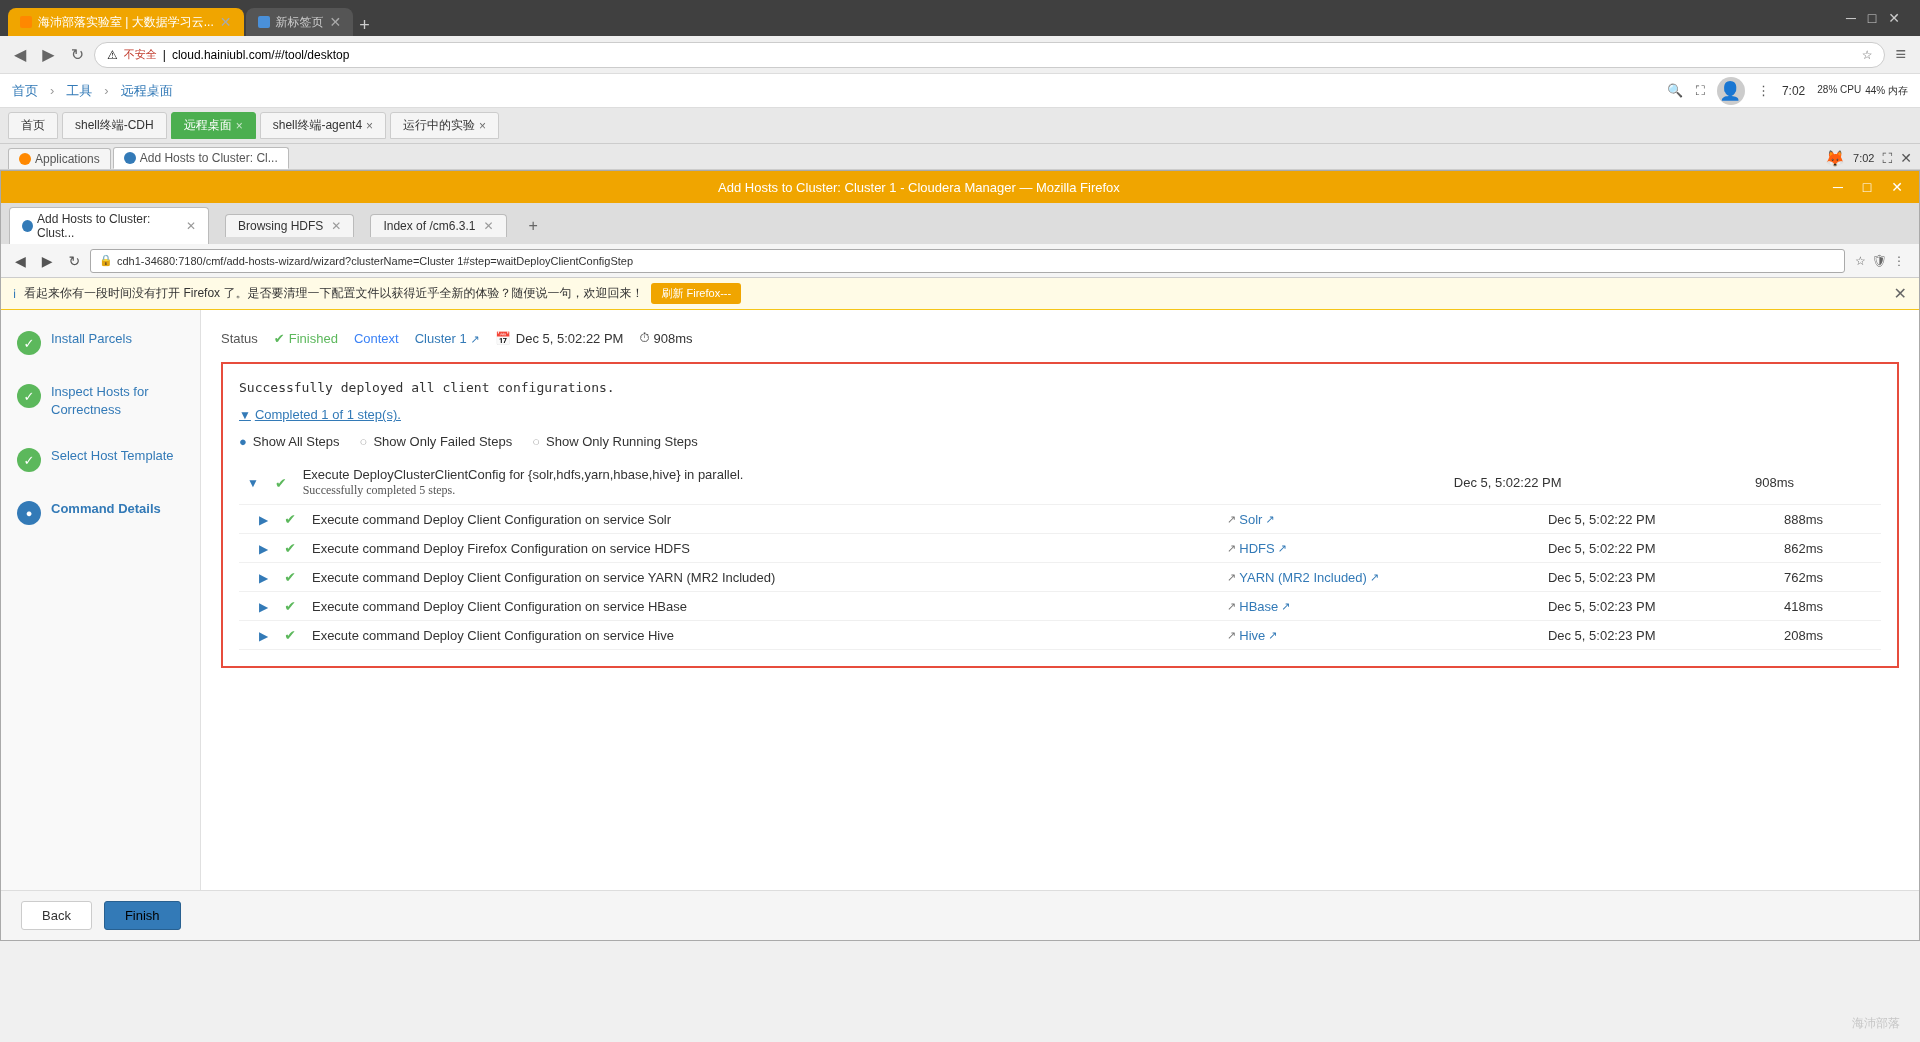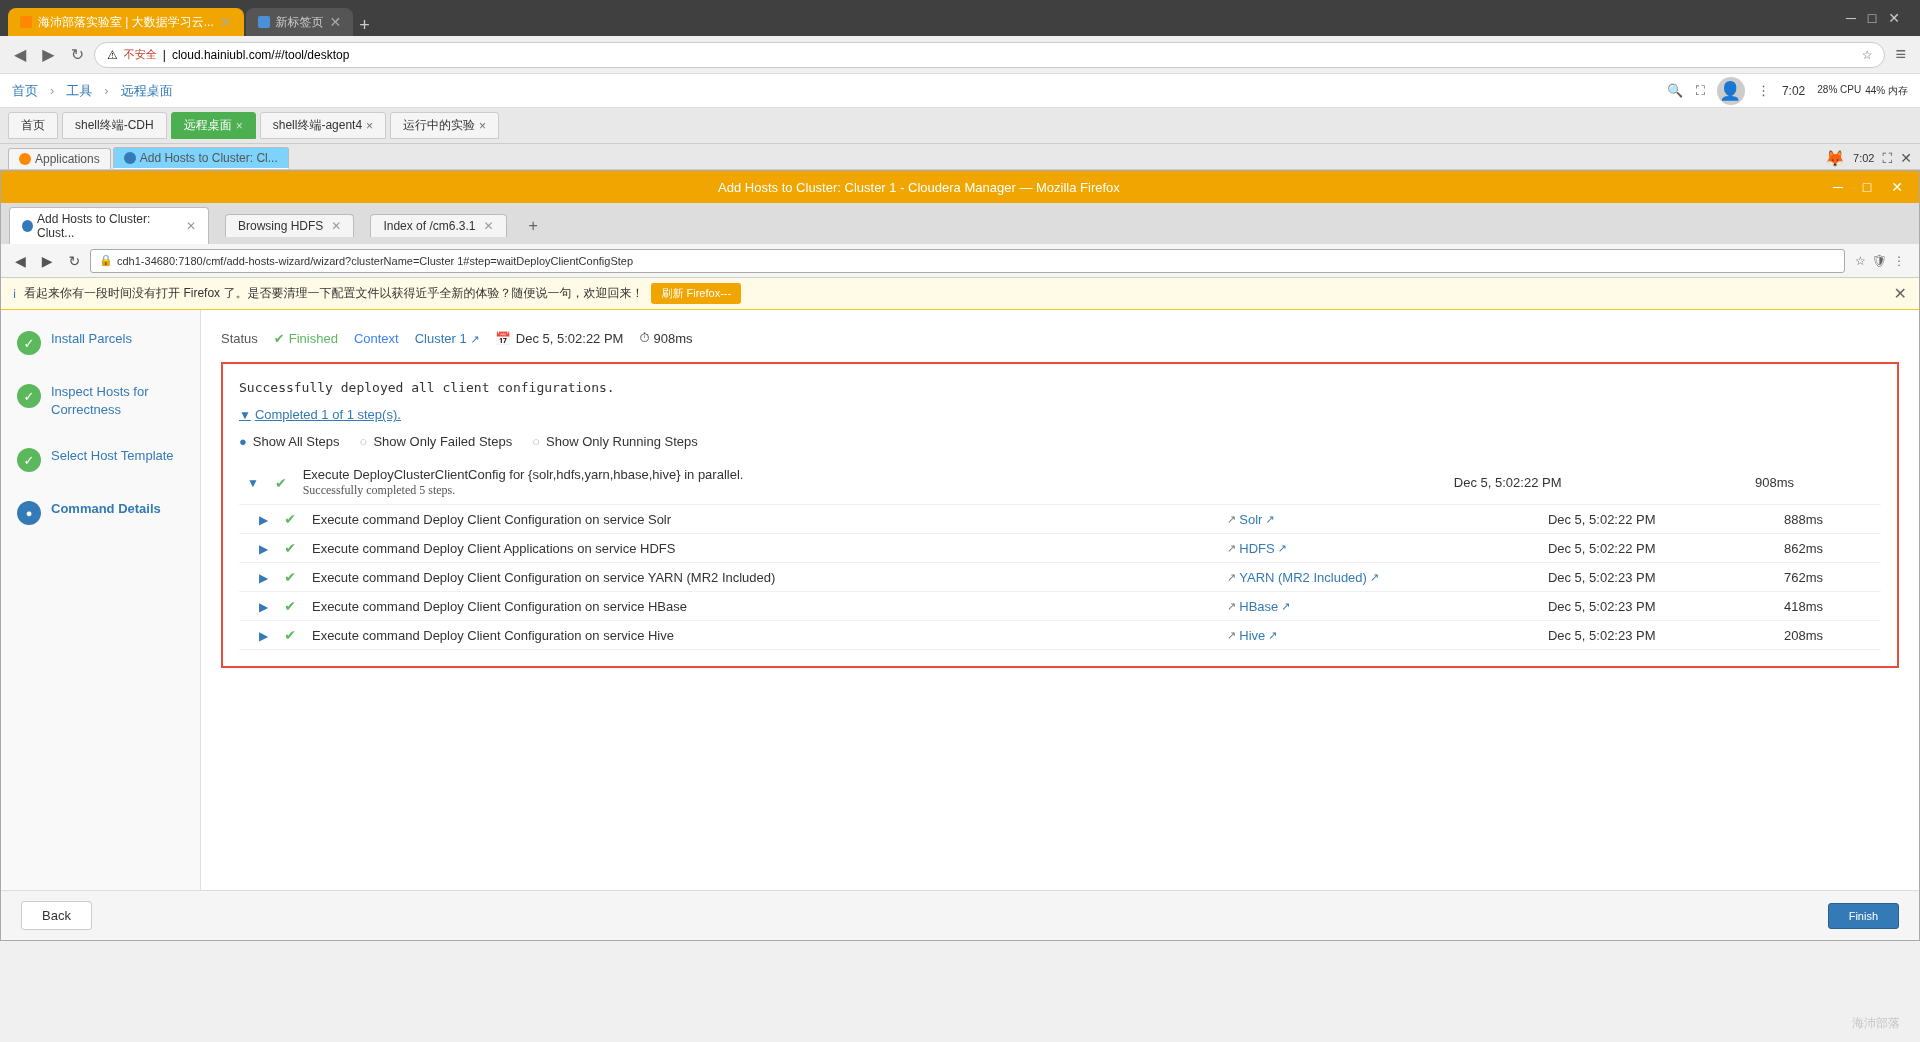--- a/index.html
+++ b/index.html
@@ -74,33 +74,33 @@
     .steps-table .step-row { border-bottom: 1px solid #f0f0f0; }
     .steps-table .step-row td { padding: 6px 8px; vertical-align: middle; font-size: 13px; color: #333; }
     .step-expand { color: #337ab7; cursor: pointer; font-size: 12px; }
     .step-check { color: #5cb85c; font-size: 14px; }
     .step-link { color: #337ab7; text-decoration: none; cursor: pointer; display: flex; align-items: center; gap: 3px; }
     .step-time { color: #555; white-space: nowrap; }
     .step-duration { color: #555; white-space: nowrap; }
     .step-name { color: #333; }
 
     
-    .bottom-bar { background: #f5f5f5; border-top: 1px solid #ddd; display: flex; justify-content: space-between; align-items: center; padding: 10px 20px; gap: 0; }
+    .bottom-bar { background: #f5f5f5; border-top: 1px solid #ddd; display: flex; justify-content: flex-start; align-items: center; padding: 10px 20px; gap: 12px; }
     .btn-back { background: #fff; border: 1px solid #ccc; padding: 6px 20px; border-radius: 3px; font-size: 13px; color: #333; cursor: pointer; }
-    .btn-finish { background: #337ab7; border: 1px solid #286090; padding: 6px 20px; border-radius: 3px; font-size: 11px; color: #ffffff; cursor: pointer; }
+    .btn-finish { background: #337ab7; border: 1px solid #286090; padding: 6px 20px; border-radius: 3px; font-size: 13px; color: #000000; cursor: pointer; }
 
     
     .window-title-bar { background: #f0a500; display: flex; align-items: center; justify-content: space-between; padding: 4px 10px; height: 32px; }
     .window-controls { display: flex; gap: 8px; }
     .window-btn { background: none; border: none; color: #fff; font-size: 14px; cursor: pointer; padding: 2px 6px; }
 
     
     .app-tabs-bar { background: #e8e8e8; display: flex; align-items: center; padding: 3px 8px 0; border-bottom: 1px solid #ccc; gap: 2px; }
     .app-tab { background: #f5f5f5; border: 1px solid #bbb; border-bottom: none; border-radius: 3px 3px 0 0; padding: 3px 10px; font-size: 12px; color: #555; cursor: pointer; display: flex; align-items: center; gap: 4px; }
-    .app-tab.active-fox { background: #7dd3fc; border-bottom: 1px solid #fff; }
+    .app-tab.active-fox { background: #ffffff; border-bottom: 1px solid #fff; }
     .app-tab-favicon { width: 12px; height: 12px; background: #f80; border-radius: 50%; display: inline-block; }
     .app-tab-favicon-blue { width: 12px; height: 12px; background: #337ab7; border-radius: 50%; display: inline-block; }
 
     .firefox-window { border: 1px solid #aaa; margin: 0; }
 
     
     .top-browser { background: #3d3d3d; }
     .top-browser-nav { background: #404040; display: flex; align-items: center; height: 36px; padding: 0 8px; gap: 4px; }
     .top-tabs { display: flex; align-items: flex-end; height: 36px; gap: 2px; flex: 1; }
     .top-tab { display: flex; align-items: center; height: 28px; padding: 0 12px; border-radius: 8px 8px 0 0; font-size: 12px; color: #ccc; gap: 6px; cursor: pointer; }
@@ -371,21 +371,21 @@
     <td class="step-time">Dec 5, 5:02:22 PM</td>
     <td class="step-duration">888ms</td>
   </tr>
                 <tr class="step-row">
     <td style="width:20px;padding-left:20px;">
       <span class="step-expand">▶</span>
     </td>
     <td style="width:20px;">
       <span class="step-check">✔</span>
     </td>
-    <td class="step-name">Execute command Deploy Client Applications on service HDFS</td>
+    <td class="step-name">Execute command Deploy Firefox Configuration on service HDFS</td>
     <td>
       <a class="step-link">
         <span style="color:#777;font-size:11px;">↗</span>
         HDFS
         <span style="font-size:11px;">↗</span>
       </a>
     </td>
     <td class="step-time">Dec 5, 5:02:22 PM</td>
     <td class="step-duration">862ms</td>
   </tr>

